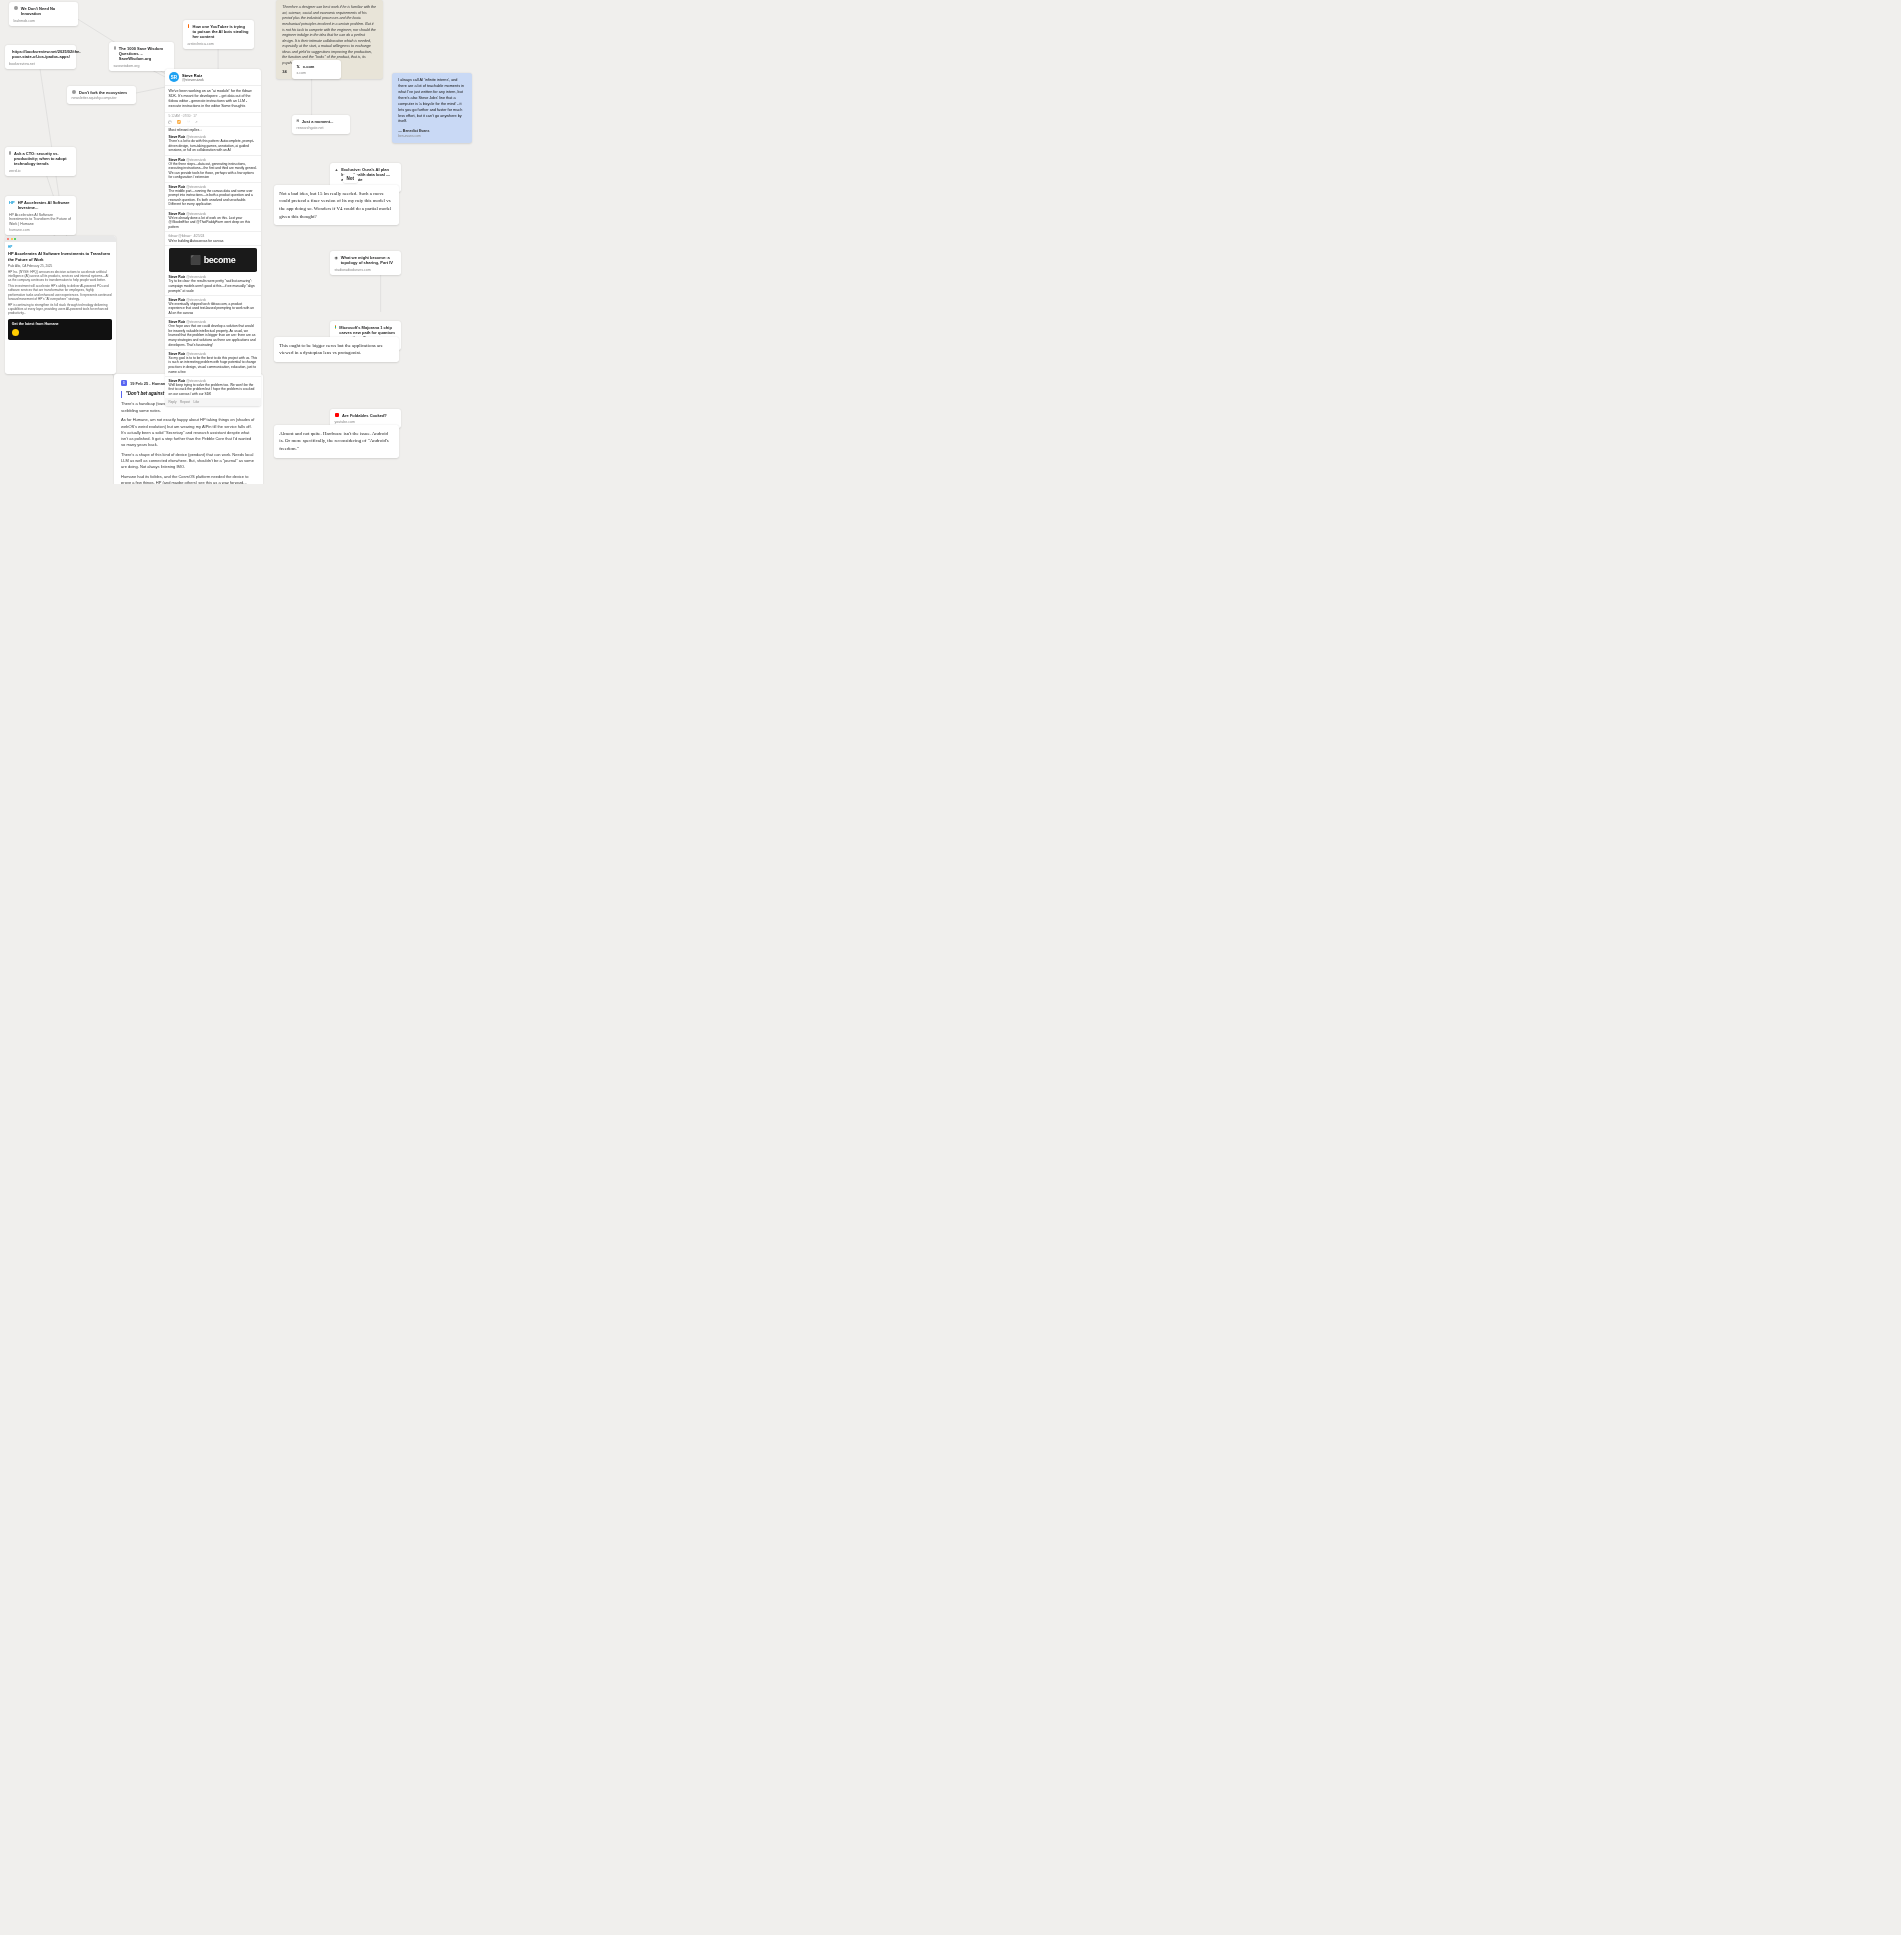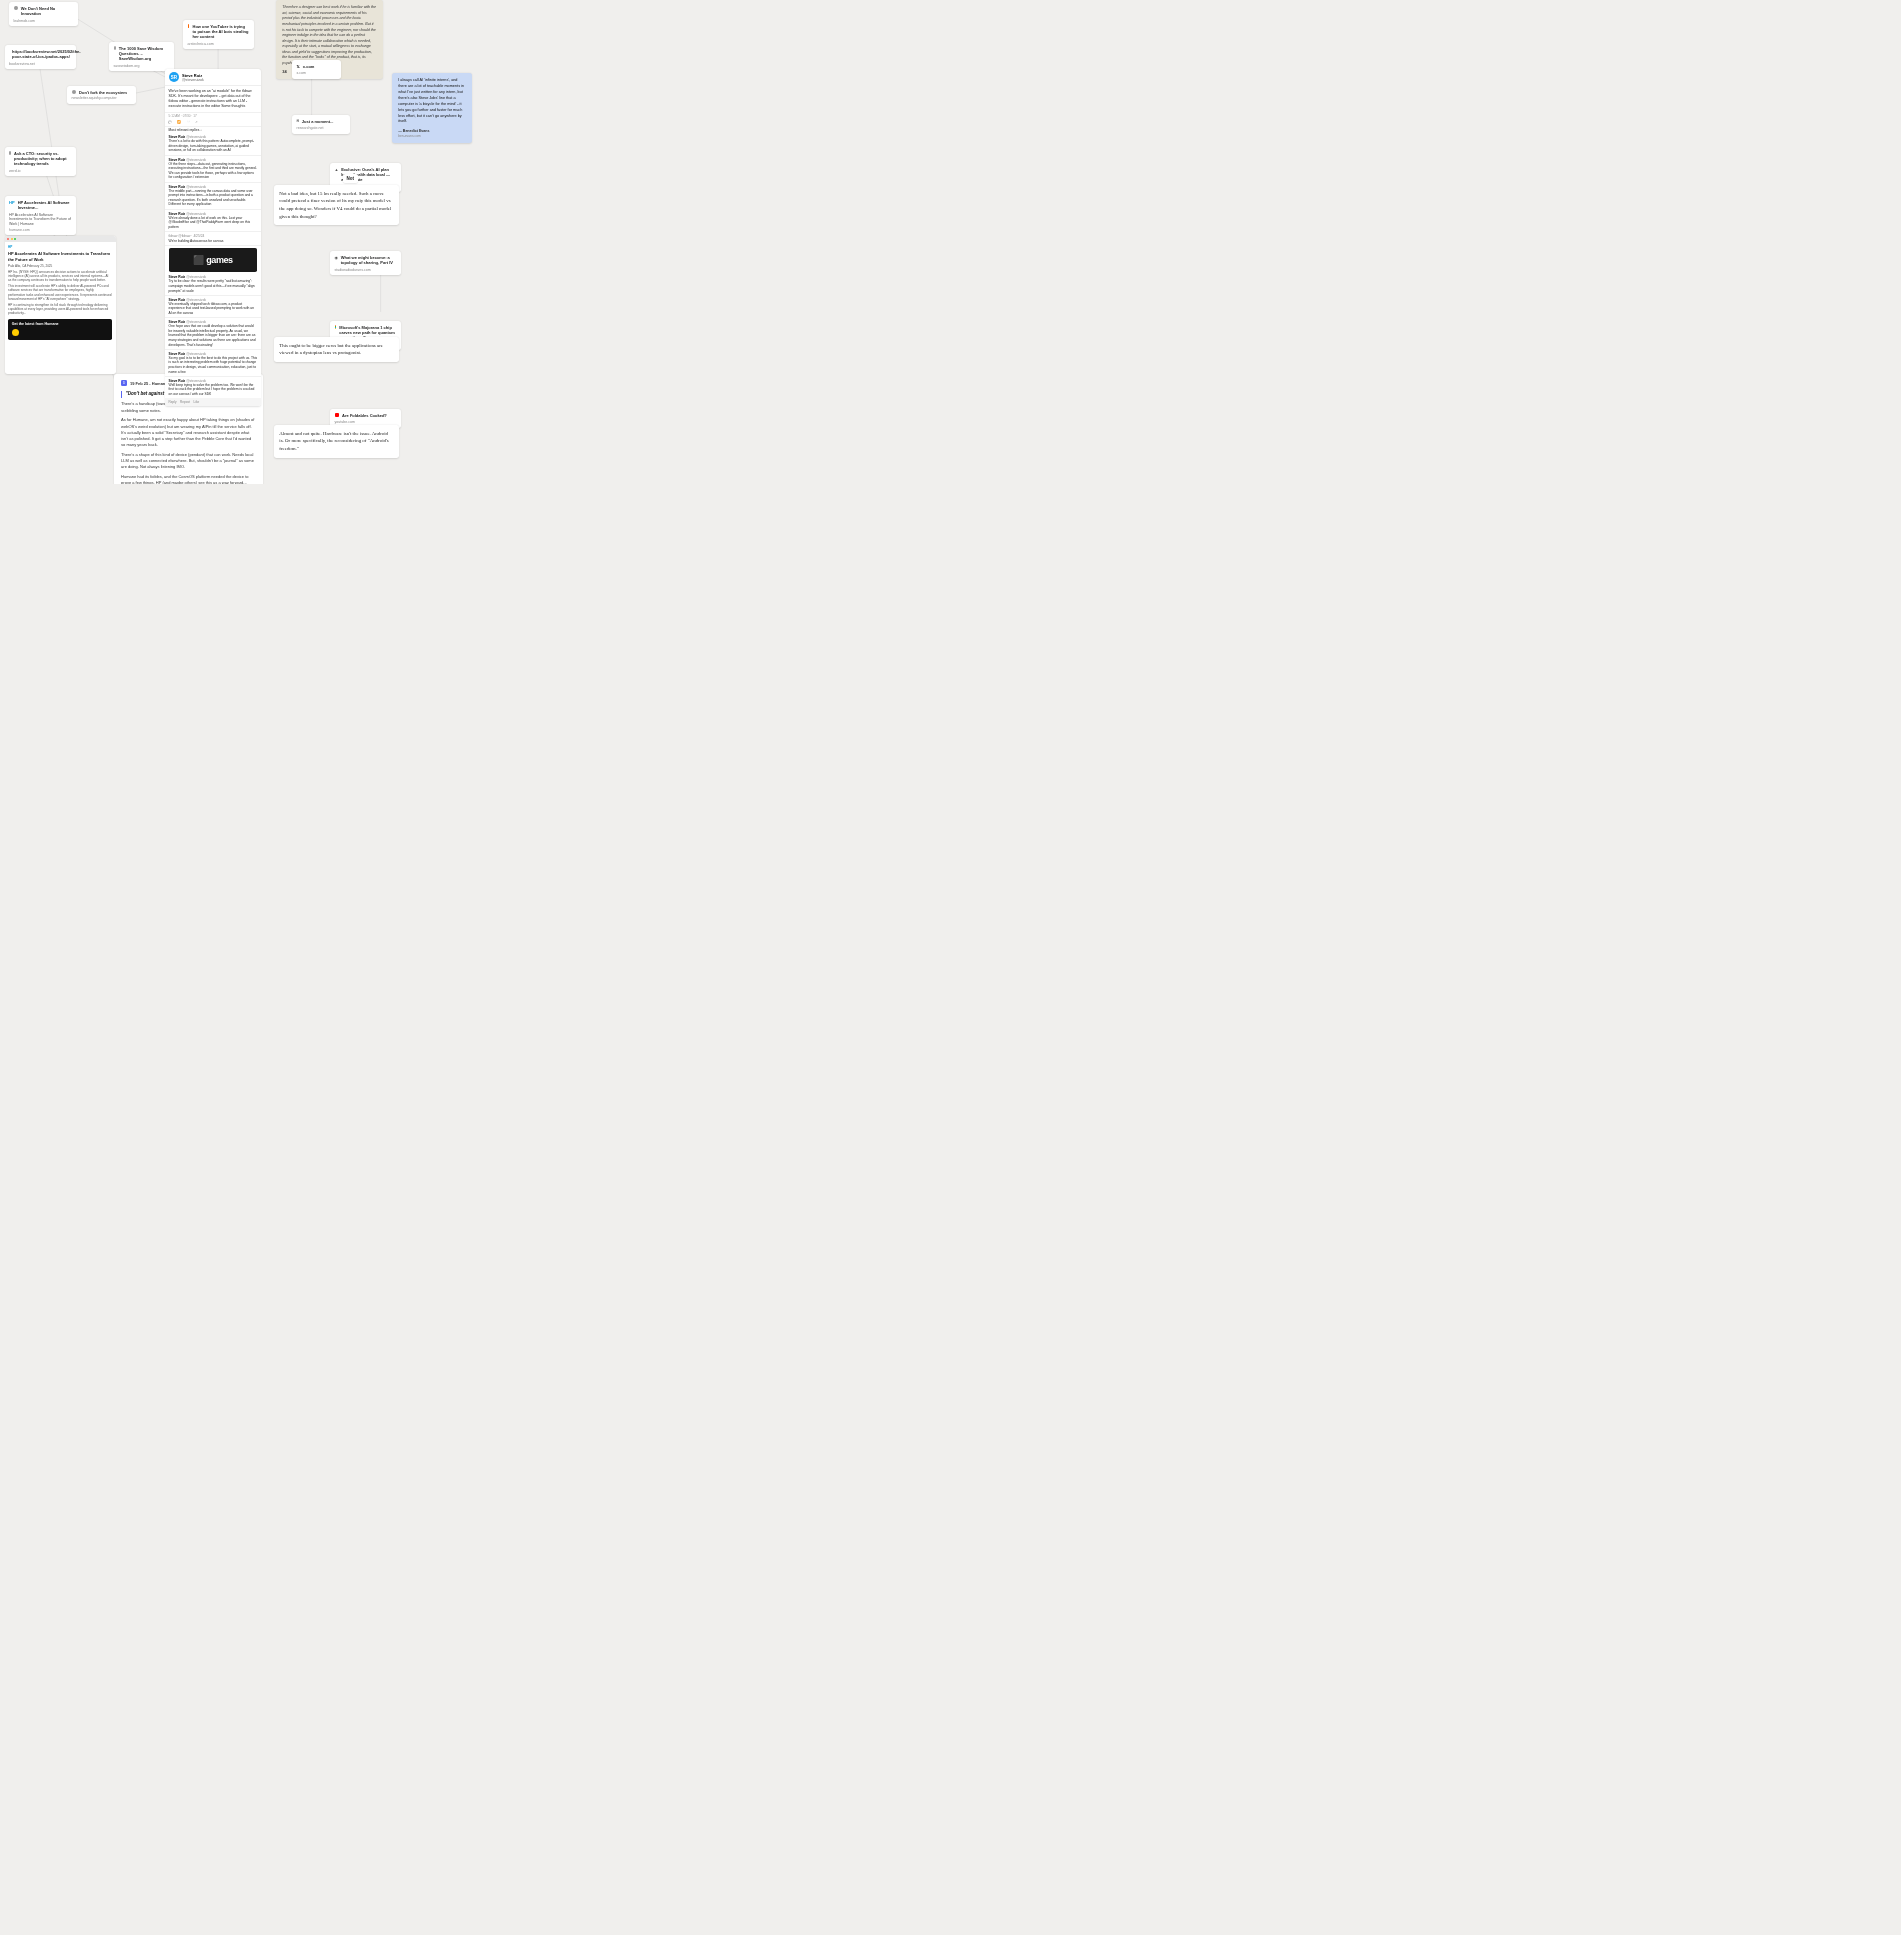--- a/index.html
+++ b/index.html
@@ -466,21 +466,21 @@
       <div style="font-size:3.3px; font-weight:700; color:#000;">Steve Ruiz <span style="color:#888; font-weight:400;">@steveruizok</span></div>
       <div style="font-size:3.3px; color:#222; line-height:1.4;">We've already done a lot of work on this. Last year @GloobeElse and @ThatPaddyFarm went deep on this pattern</div>
     </div>
 
     <div style="padding:1.8px 3.6px; border-bottom:0.4px solid #f0f0f0;">
       <div style="font-size:3.3px; color:#888; margin-bottom:0.9px;">tldraw @tldraw · 4/25/24</div>
       <div style="font-size:3.3px; color:#222;">We're building Autocanvas for canvas</div>
     </div>
 
     <div style="background:#1a1a1a; padding:7.1px; text-align:center; margin:1.8px 3.6px; border-radius:1.8px;">
-      <div style="color:white; font-size:9px; font-weight:700; letter-spacing:-0.4px;">⬛ games</div>
+      <div style="color:white; font-size:9px; font-weight:700; letter-spacing:-0.4px;">⬛ become</div>
     </div>
     <div style="padding:1.8px 3.6px; border-bottom:0.4px solid #f0f0f0;">
       <div style="font-size:3.3px; font-weight:700; color:#000;">Steve Ruiz <span style="color:#888; font-weight:400;">@steveruizok</span></div>
       <div style="font-size:3.3px; color:#222; line-height:1.4;">Try to be clear: the results were pretty "sad but amazing": campaign models aren't good at this—if we manually "align prompts" at scale</div>
     </div>
     <div style="padding:1.8px 3.6px; border-bottom:0.4px solid #f0f0f0;">
       <div style="font-size:3.3px; font-weight:700; color:#000;">Steve Ruiz <span style="color:#888; font-weight:400;">@steveruizok</span></div>
       <div style="font-size:3.3px; color:#222; line-height:1.4;">We eventually shipped tarch tldraw.com, a product experience that used text-based prompting to work with an AI on the canvas</div>
     </div>
     <div style="padding:1.8px 3.6px; border-bottom:0.4px solid #f0f0f0;">

